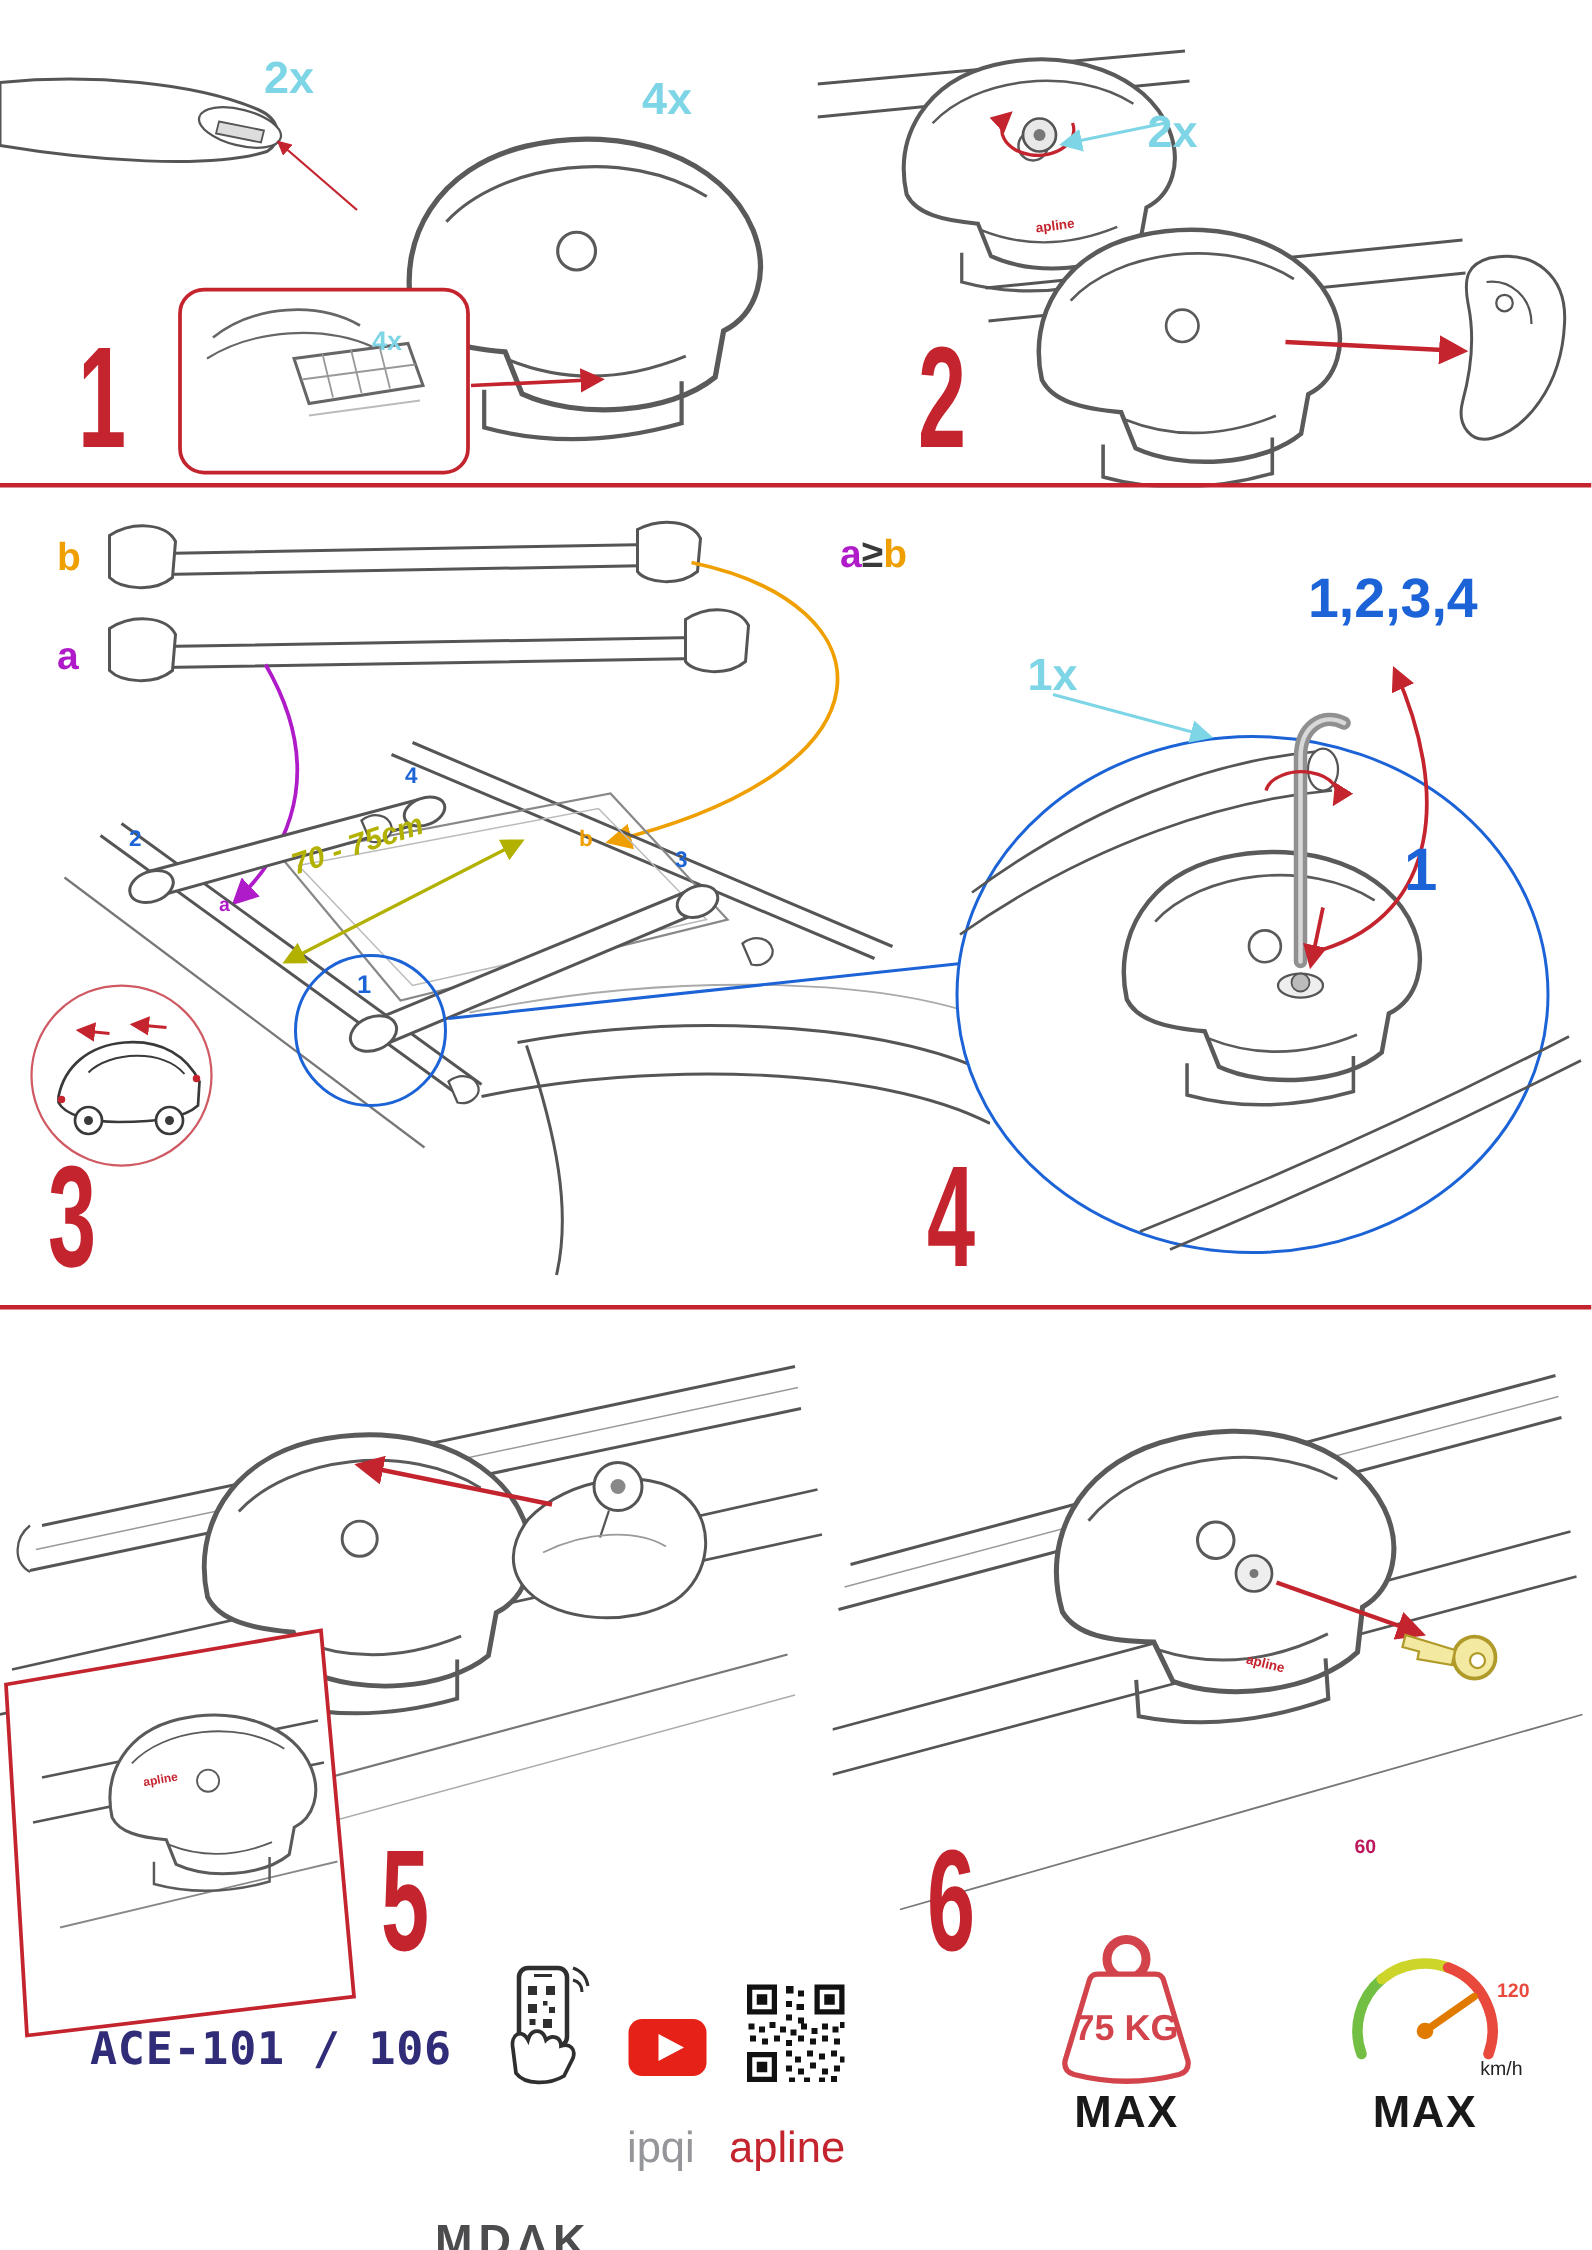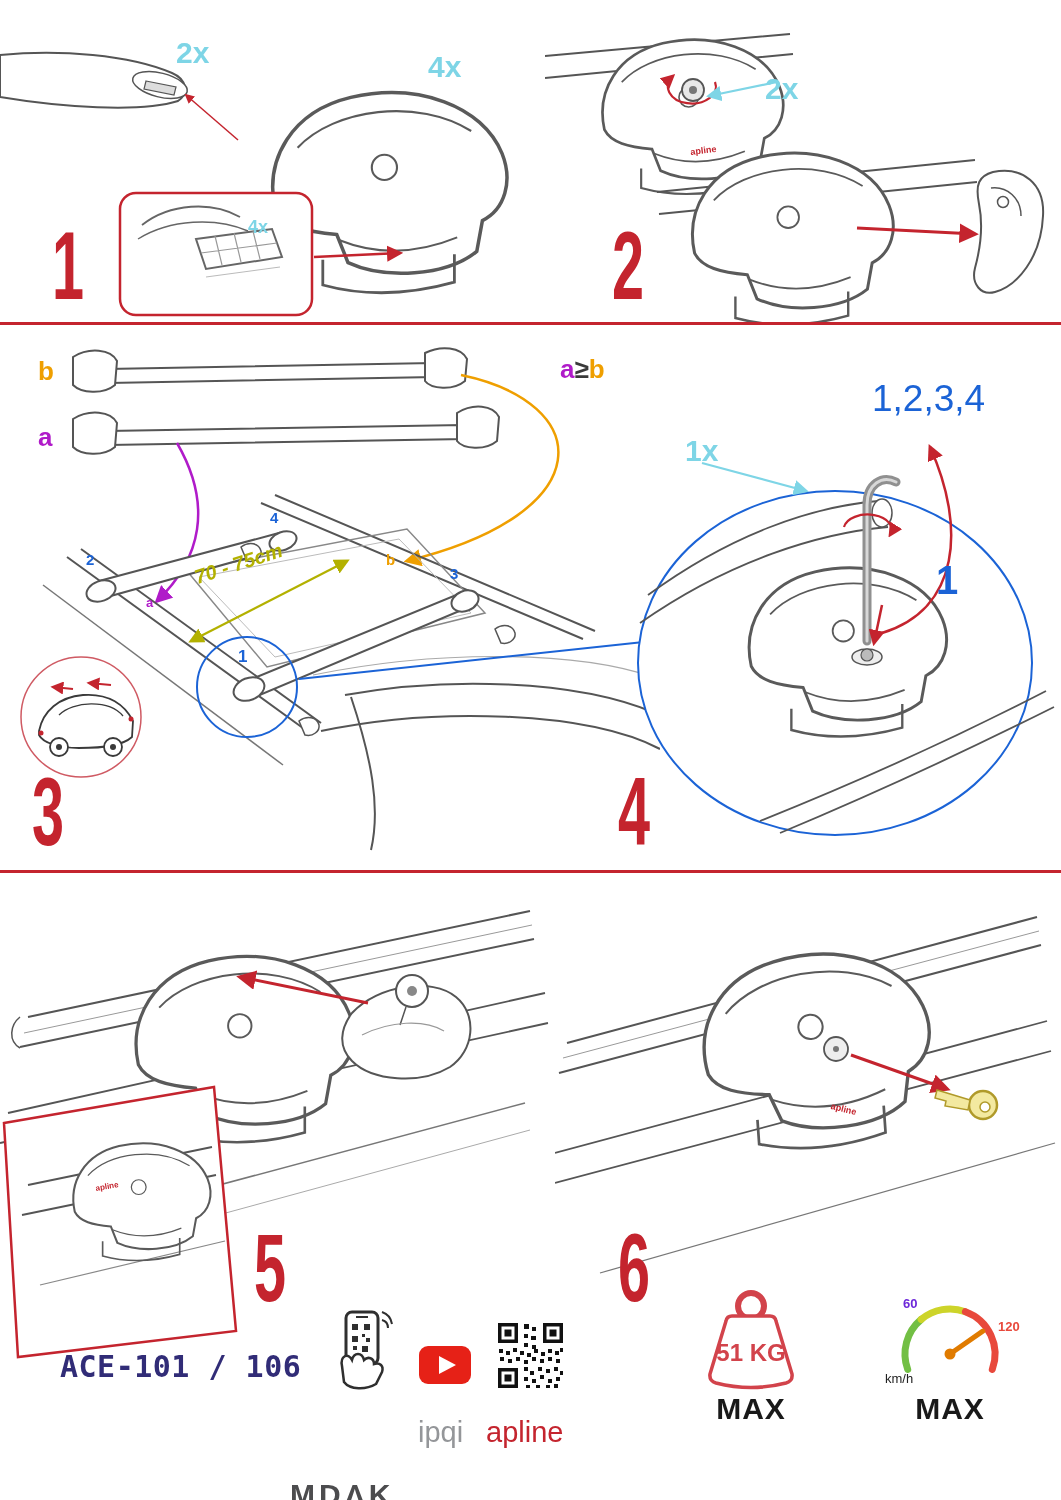--- a/index.html
+++ b/index.html
@@ -10,33 +10,33 @@
   .stepnum{font-size:96px;font-weight:700;color:#c4242e;transform:scaleX(.6);transform-origin:0 0;line-height:.88;display:inline-block}
   .qty{color:#7ed5e6;font-size:30px;font-weight:600}
   .qty-sm{color:#7ed5e6;font-size:18px;font-weight:600}
   .pos{color:#1b63d6;font-weight:700;font-size:15px}
   .divider{position:absolute;left:0;width:1061px;height:3px;background:#c4242e}
   .bar-label{font-size:26px;font-weight:700}
   .c-orange{color:#ef9f00}
   .c-purple{color:#b01bc9}
   .c-dark{color:#3a3a3a}
   .distance{color:#b3b100;font-size:20px;font-weight:700;font-style:italic;transform:rotate(-18deg);transform-origin:0 0}
-  .seq{color:#1b63d6;font-size:37px;font-weight:400}
+  .seq{color:#1b63d6;font-size:37px;font-weight:700}
   .bigone{color:#1b63d6;font-size:40px;font-weight:700}
   .footlogo{font-size:9px;font-weight:700;color:#c4242e;transform-origin:0 0}
   .model{font-family:"DejaVu Sans Mono",monospace;font-size:30px;font-weight:600;color:#312c77;letter-spacing:.5px}
   .brandline{font-family:"DejaVu Sans Mono",monospace;font-size:32px;font-weight:700}
   .mdak{font-size:30px;font-weight:700;color:#4c4c4e;letter-spacing:4px}
   .ipqi{font-size:29px;font-weight:400;color:#949699}
   .apline{font-size:29px;color:#c4242e}
   .apline b{font-weight:400}
   .kg{color:#d2434b;font-size:24px;font-weight:700;text-align:center}
   .max{color:#191919;font-size:30px;font-weight:700;letter-spacing:1px;text-align:center}
   .speedtick{font-size:13px;font-weight:700}
-  .kmh{font-size:13px;color:#222;text-align:left}
+  .kmh{font-size:13px;color:#222;text-align:right}
   svg{display:block}
 </style>
 </head>
 <body>
 
 <div class="page">
 
   <svg width="0" height="0" style="position:absolute" aria-hidden="true">
     <defs>
       <marker id="mRed" viewBox="0 0 10 10" refX="8" refY="5" markerWidth="6.5" markerHeight="6.5" orient="auto-start-reverse">
@@ -260,28 +260,28 @@
   </svg>
 
   <div class="lbl mdak" style="left:290px;top:1480px">MDΛK</div>
   <div class="lbl ipqi" style="left:418px;top:1418px">ipqi</div>
   <div class="lbl apline" style="left:486px;top:1418px"><span>ap</span><b>line</b></div>
 
   <svg class="abs" style="left:692px;top:1286px" width="118" height="110" viewBox="0 0 118 110">
     <circle cx="59" cy="20" r="13" fill="none" stroke="#d2434b" stroke-width="6"></circle>
     <path d="M40,30 L78,30 Q83,30 84,35 L100,88 Q101,95 94,97 Q59,106 24,97 Q17,95 18,88 L34,35 Q35,30 40,30 Z" fill="#fff" stroke="#d2434b" stroke-width="3.5" stroke-linejoin="round"></path>
   </svg>
-  <div class="lbl kg" style="left:692px;top:1341px;width:118px">51 KG</div>
+  <div class="lbl kg" style="left:692px;top:1341px;width:118px">75 KG</div>
   <div class="lbl max" style="left:692px;top:1394px;width:118px">MAX</div>
 
   <svg class="abs" style="left:885px;top:1292px" width="130" height="88" viewBox="0 0 130 88">
     <path d="M22.7,77.4 A45,45 0 0 1 36.1,27.5" fill="none" stroke="#72bf44" stroke-width="7" stroke-linecap="round"></path>
     <path d="M36.1,27.5 A45,45 0 0 1 80.4,19.7" fill="none" stroke="#cdd42a" stroke-width="7" stroke-linecap="round"></path>
     <path d="M80.4,19.7 A45,45 0 0 1 107.3,77.4" fill="none" stroke="#e8493c" stroke-width="7" stroke-linecap="round"></path>
     <path d="M65,62 L97.8,39.1" stroke="#e07b00" stroke-width="5" stroke-linecap="round"></path>
     <circle cx="65" cy="62" r="5.5" fill="#e07b00"></circle>
   </svg>
-  <div class="lbl speedtick" style="left:903px;top:1297px;color:#6d28d9">60</div>
+  <div class="lbl speedtick" style="left:903px;top:1224px;color:#be185d">60</div>
   <div class="lbl speedtick" style="left:998px;top:1320px;color:#e8493c">120</div>
   <div class="lbl kmh" style="left:885px;top:1372px;width:130px">km/h</div>
   <div class="lbl max" style="left:885px;top:1394px;width:130px">MAX</div>
 
 </div>
 
 </body></html>

